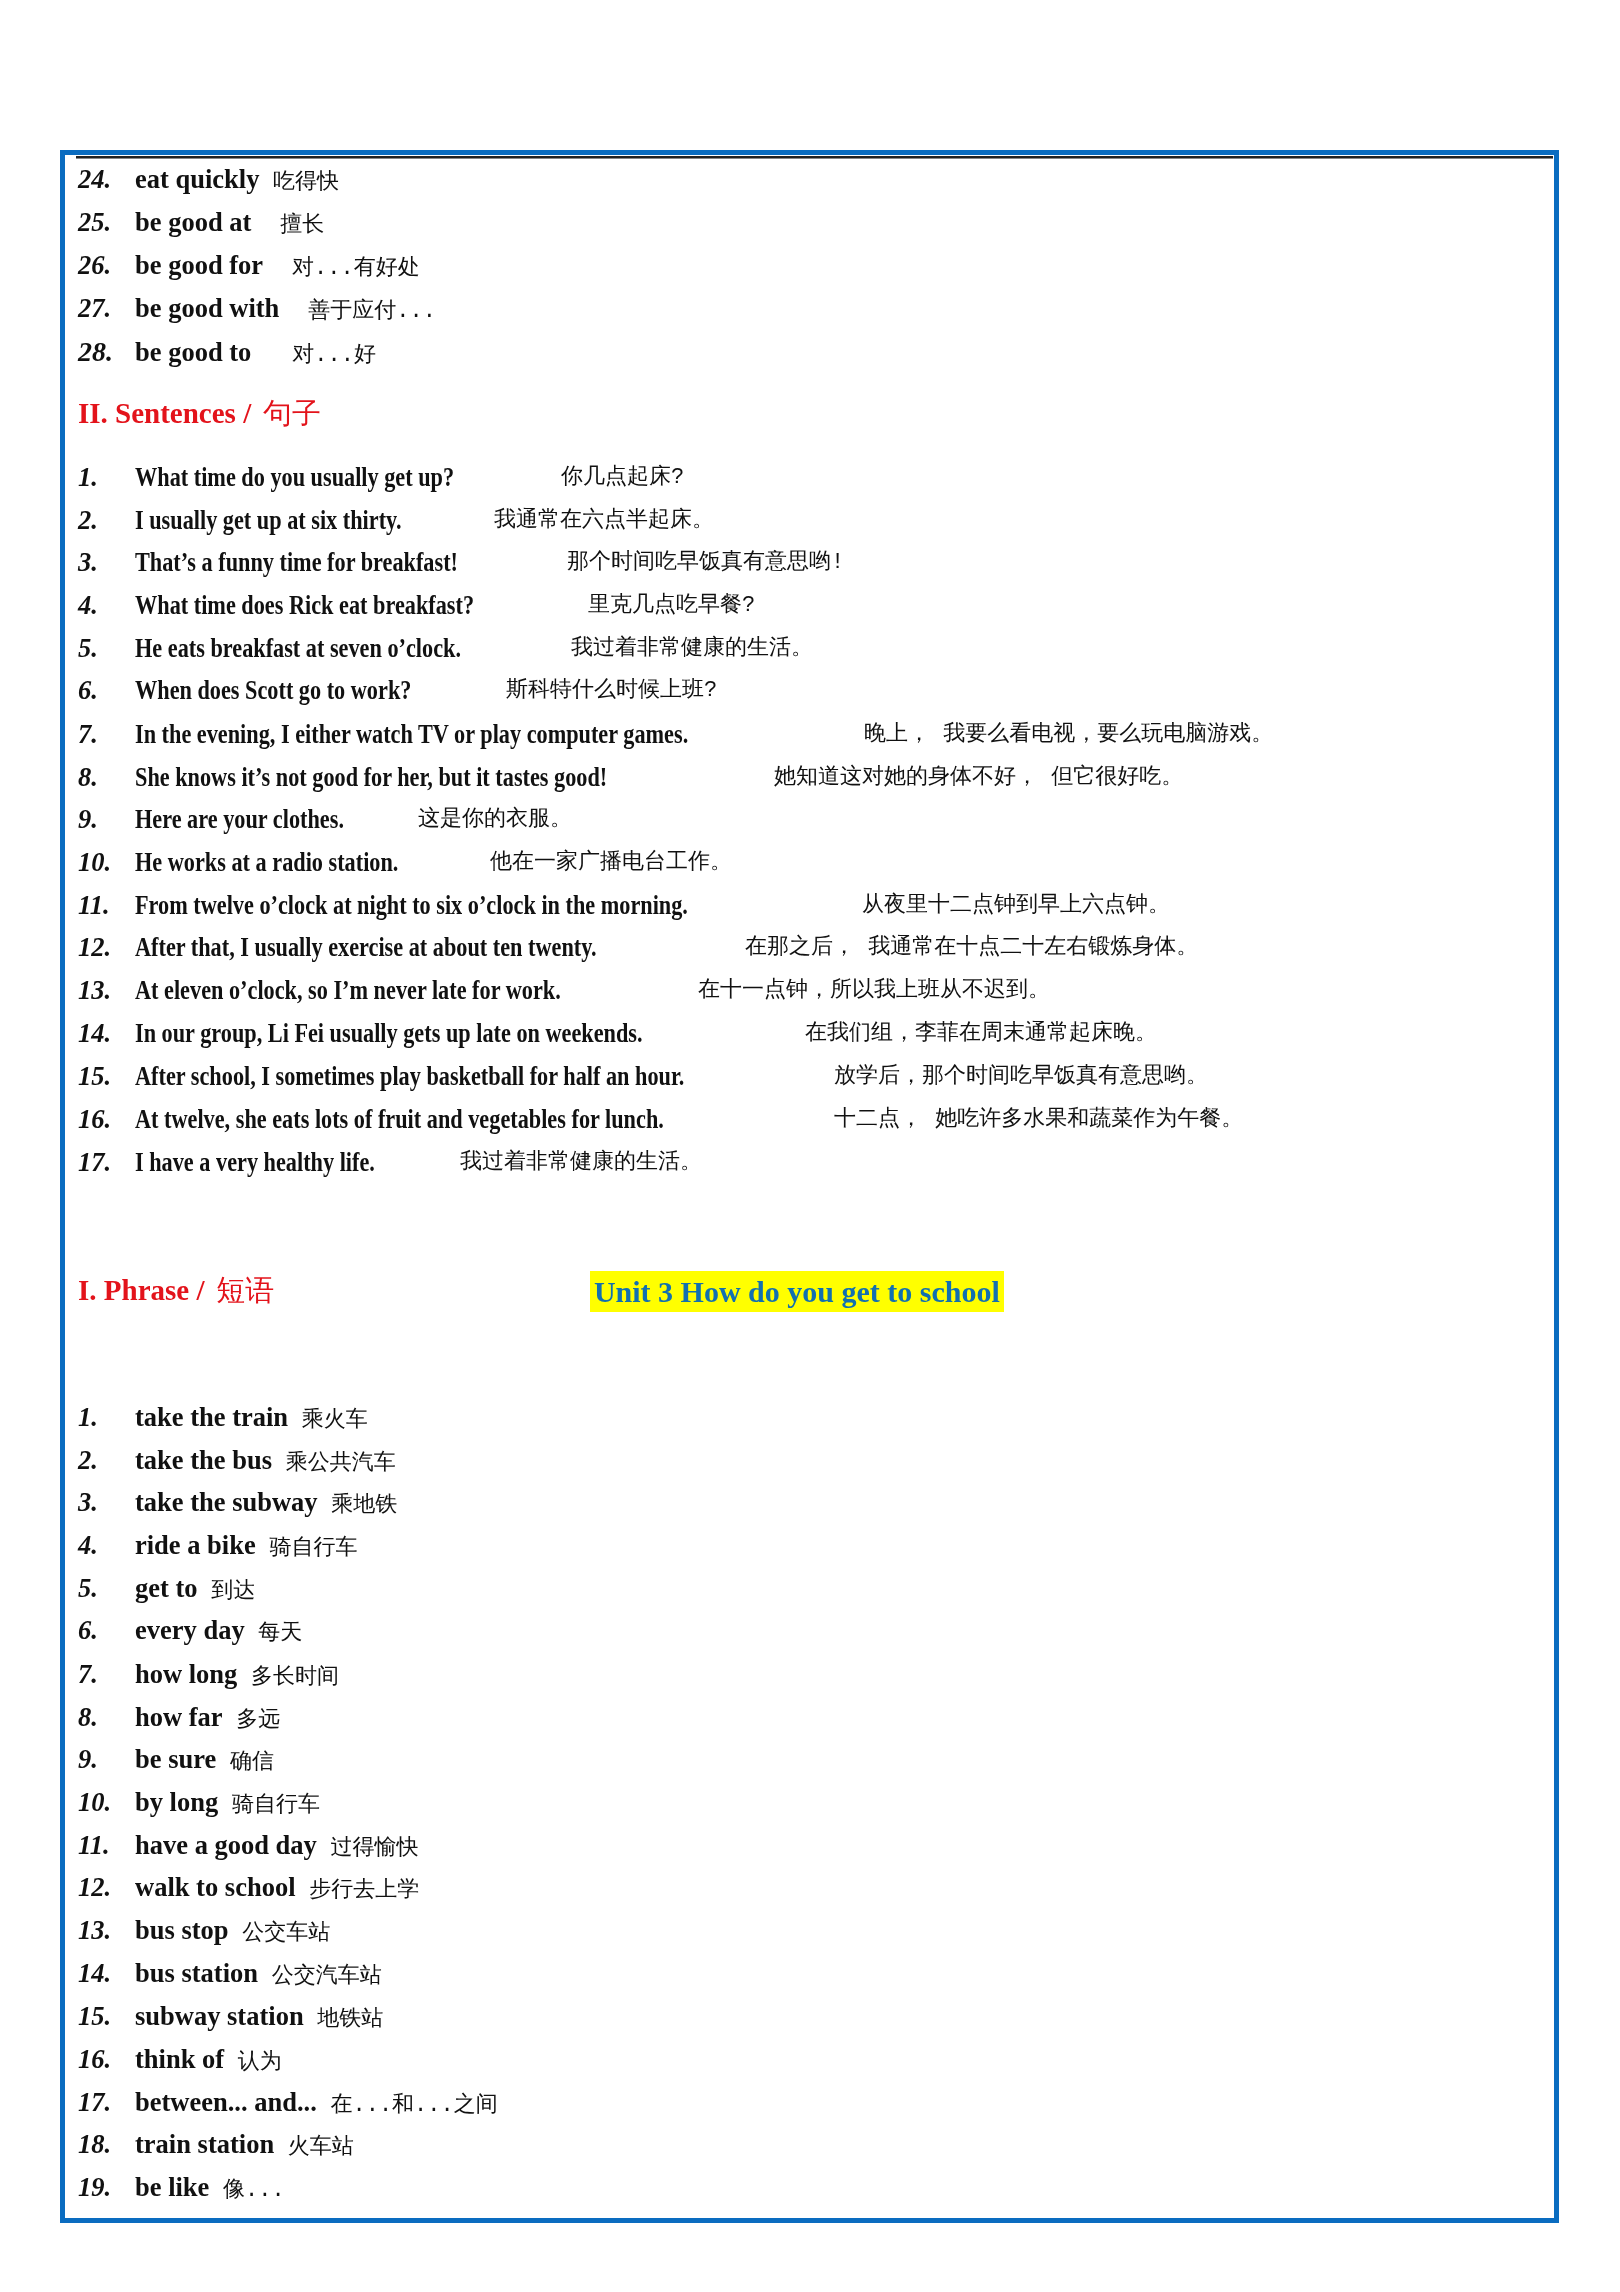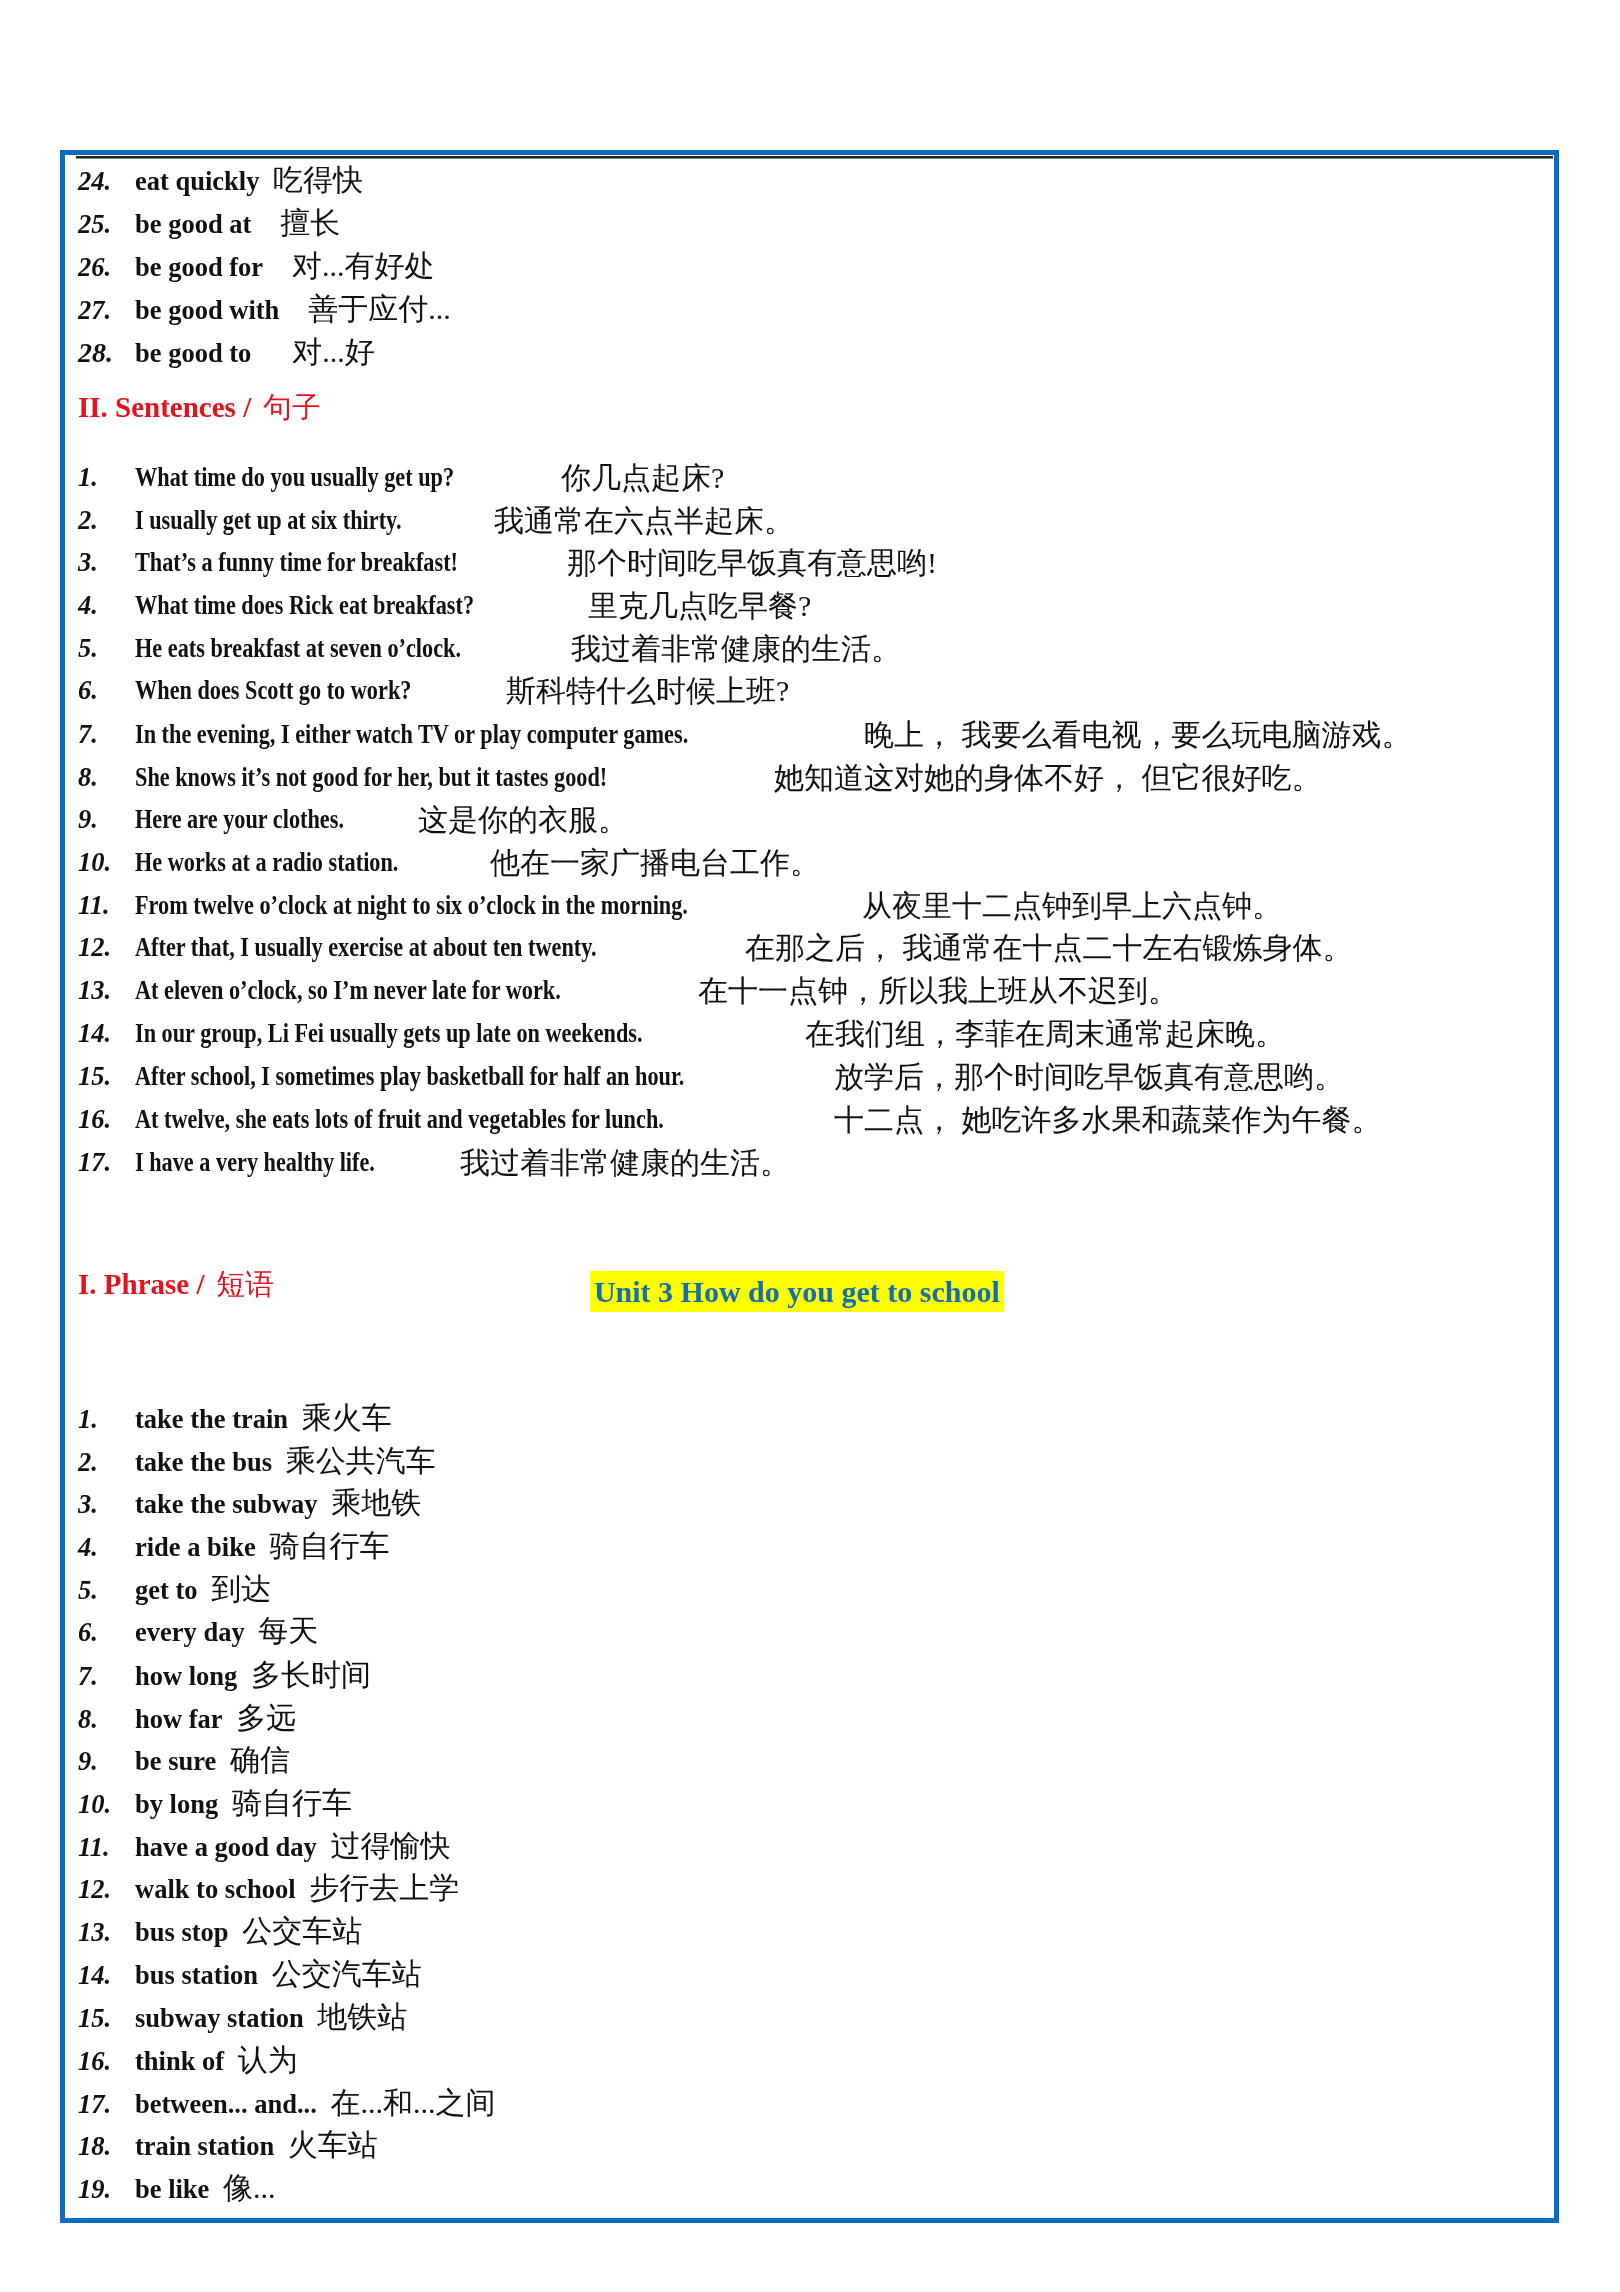--- a/index.html
+++ b/index.html
@@ -6,25 +6,25 @@
     body { width: 1620px; height: 2293px; position: relative; overflow: hidden;
            font-family: "Liberation Serif", "DejaVu Serif", serif; color: #111; }
     .frame { position: absolute; left: 60px; top: 150px; width: 1489px; height: 2063px;
              border: 5.9px solid #0a6cc0; box-sizing: content-box; }
     .topline { position: absolute; left: 76px; top: 156px; width: 1477px; height: 0;
                border-top: 2px solid #222; border-bottom: 1px solid #888; }
     .row { position: absolute; left: 78px; height: 43px; line-height: 43px;
            font-weight: bold; font-size: 26.5px; white-space: nowrap; }
     .row .num { display: inline-block; width: 57px; font-style: italic; }
     .row .en { }
-    .row .zh { font-family: Liberation Serif, serif; font-weight: normal; font-size: 30px; margin-left: 13.7px; }
+    .row .zh { font-family: Liberation Mono, monospace; font-weight: normal; font-size: 22px; margin-left: 13.7px; }
     .row.sent { font-size: 26.5px; }
     .row.sent .en { display: inline-block; transform: scaleX(0.84); transform-origin: left center; }
     .row.sent .zh { margin-left: 0; }
-    .heading { position: absolute; left: 78px; height: 43px; line-height: 30px;
+    .heading { position: absolute; left: 78px; height: 43px; line-height: 43px;
                color: #e3131b; font-weight: bold; font-size: 29px; white-space: nowrap; }
     .heading .zh { font-family: "DejaVu Sans", sans-serif; font-weight: normal; font-size: 29px; margin-left: 11.8px; }
     .unit-title { position: absolute; left: 590px; top: 1271px; height: 41px; line-height: 41px;
                   padding: 0 3.9px; background: #ffff00; color: #1270b0; font-weight: bold;
                   font-size: 30px; white-space: nowrap; }
   </style>
 </head>
 <body>
 
 <div class="frame"></div>

